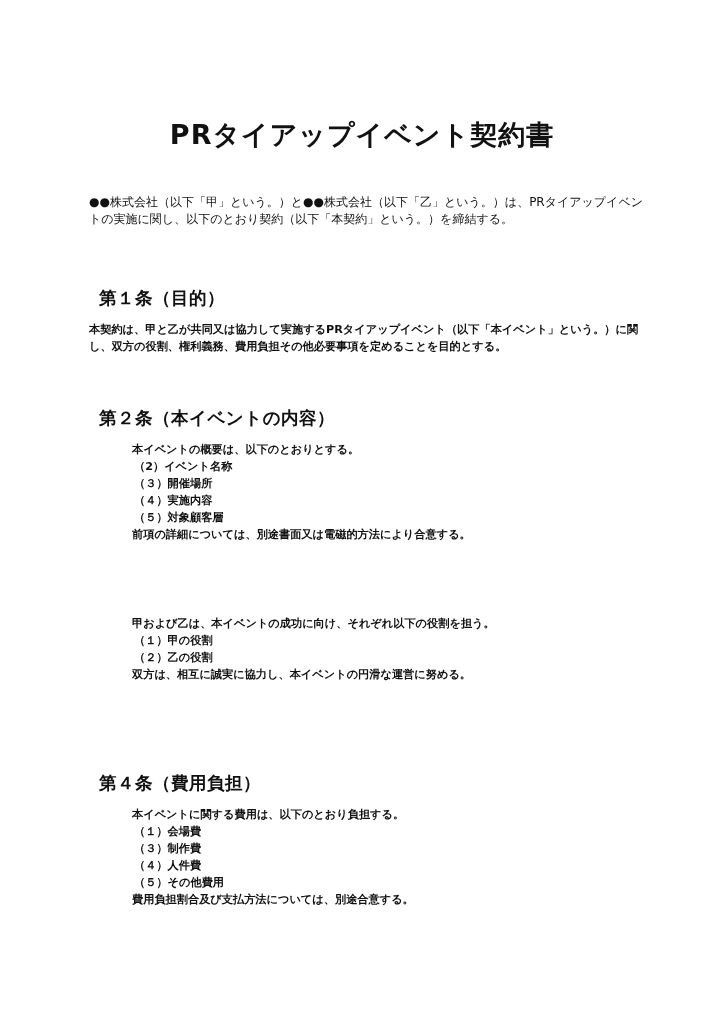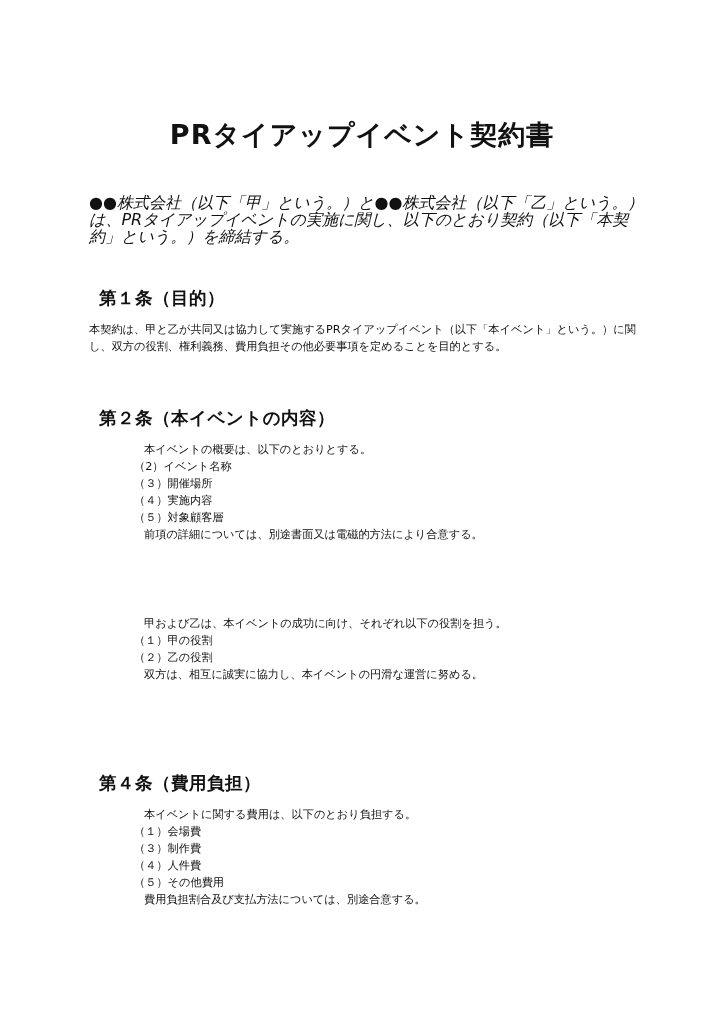--- a/index.html
+++ b/index.html
@@ -25,49 +25,48 @@
       font-weight: bold;
       letter-spacing: 1px;
       line-height: 36px;
       margin: 0;
     }
     .intro {
       position: absolute;
       left: 89px;
       top: 194px;
       width: 560px;
-      font-size: 16px;
+      font-size: 12px;
       line-height: 17px;
       margin: 0;
-      font-style: italic;
     }
     .article {
       position: absolute;
       left: 89px;
       width: 560px;
     }
     .article-heading {
       font-size: 17.5px;
       font-weight: bold;
       line-height: 26px;
       margin: 0 0 10px 10px;
       letter-spacing: 0.5px;
     }
     .article-body {
       font-size: 11.2px;
       line-height: 17px;
       margin: 0;
+      font-weight: bold;
     }
     .article-body.indented {
       padding-left: 43px;
     }
     .line {
       display: block;
       white-space: nowrap;
-      margin-left: 12px;
     }
     .item {
       display: block;
       padding-left: 2px;
       white-space: nowrap;
     }
   </style>
 </head>
 <body>
 

